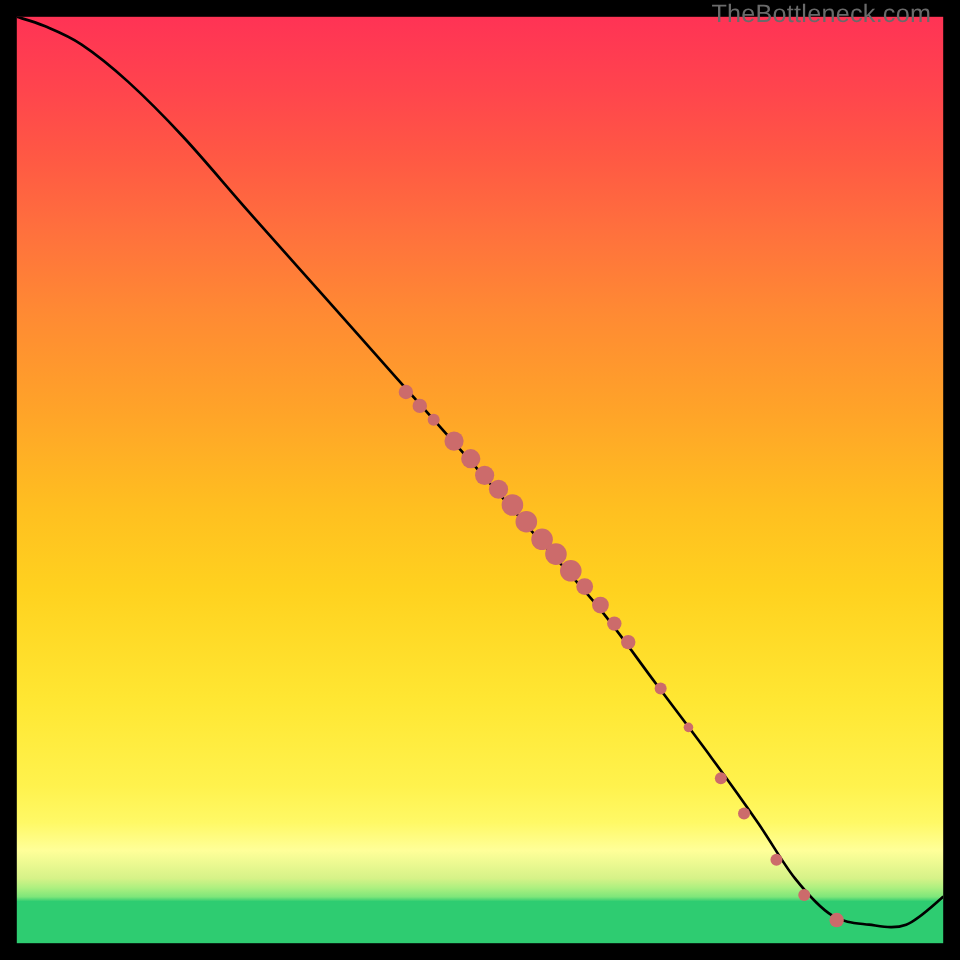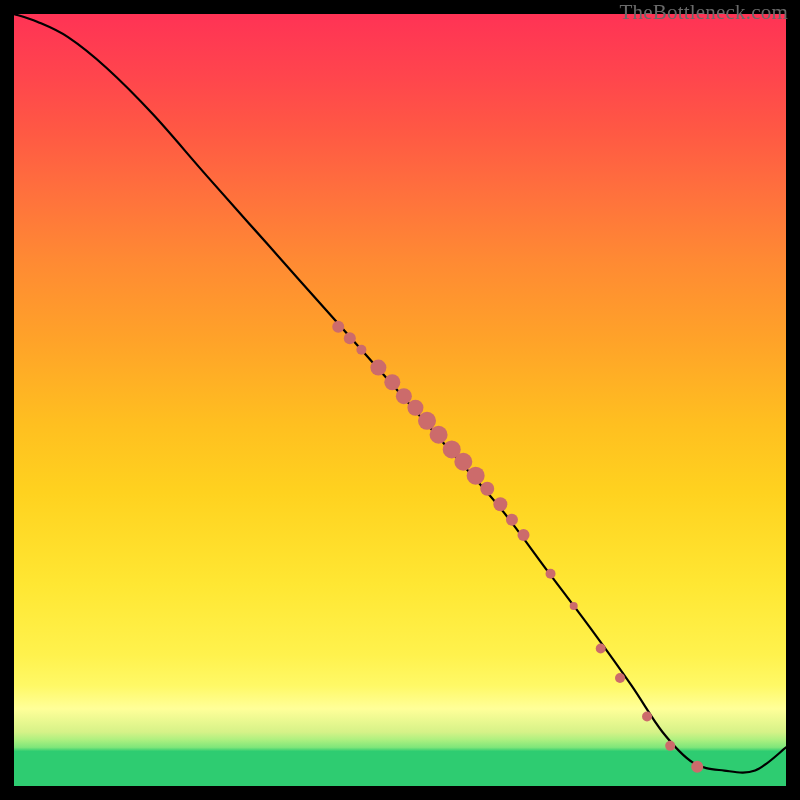--- a/index.html
+++ b/index.html
@@ -48,22 +48,22 @@
   svg.overlay {
     position: absolute;
     left: 0;
     top: 0;
     width: 772px;
     height: 772px;
   }
   .watermark {
     position: absolute;
     top: 0px;
-    right: 12px;
-    font-family: Liberation Serif, serif;
+    right: 24px;
+    font-family: Liberation Sans, sans-serif;
     font-size: 21px;
     color: #6a6a6a;
     letter-spacing: 0.2px;
     user-select: none;
   }
 </style>
 </head>
 <body>
 
 <div class="frame">

